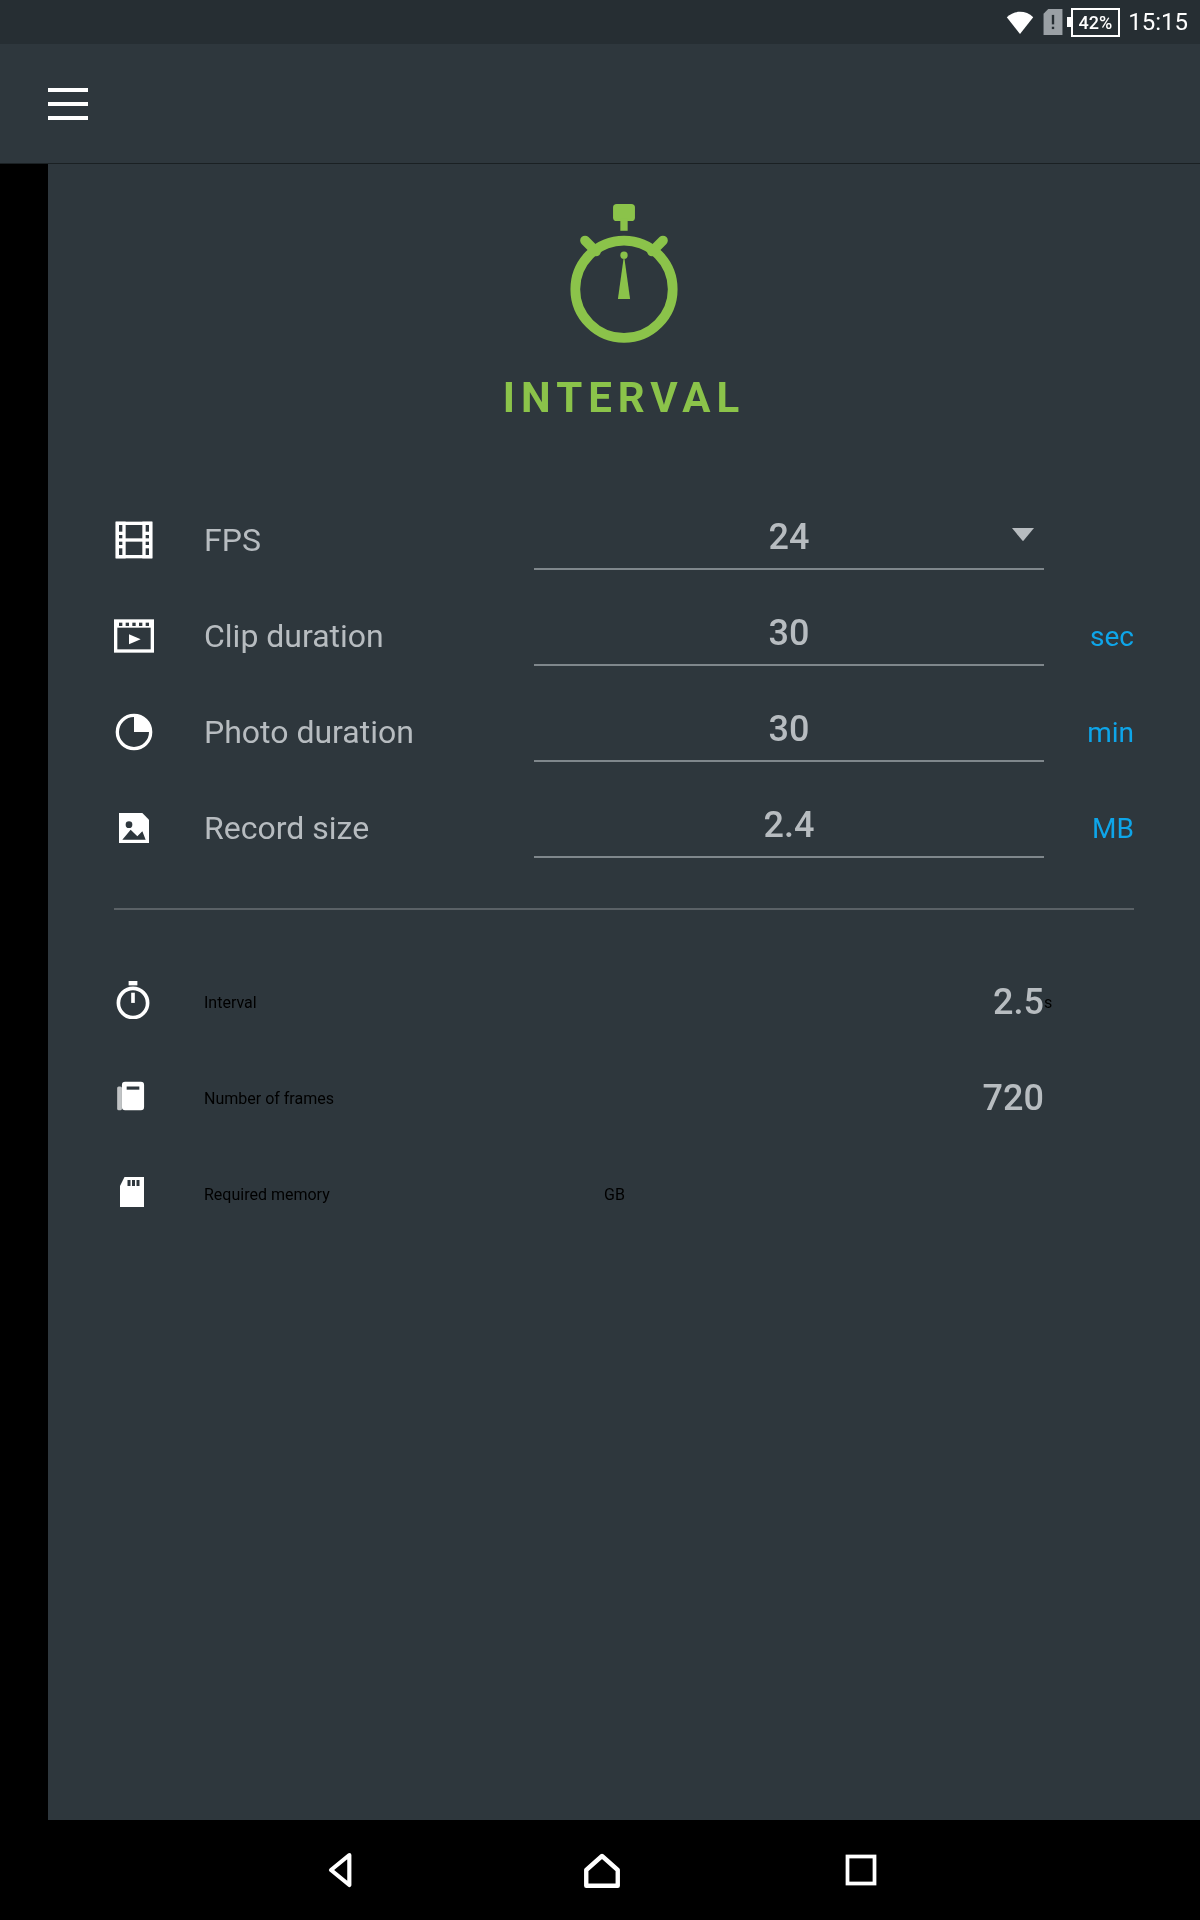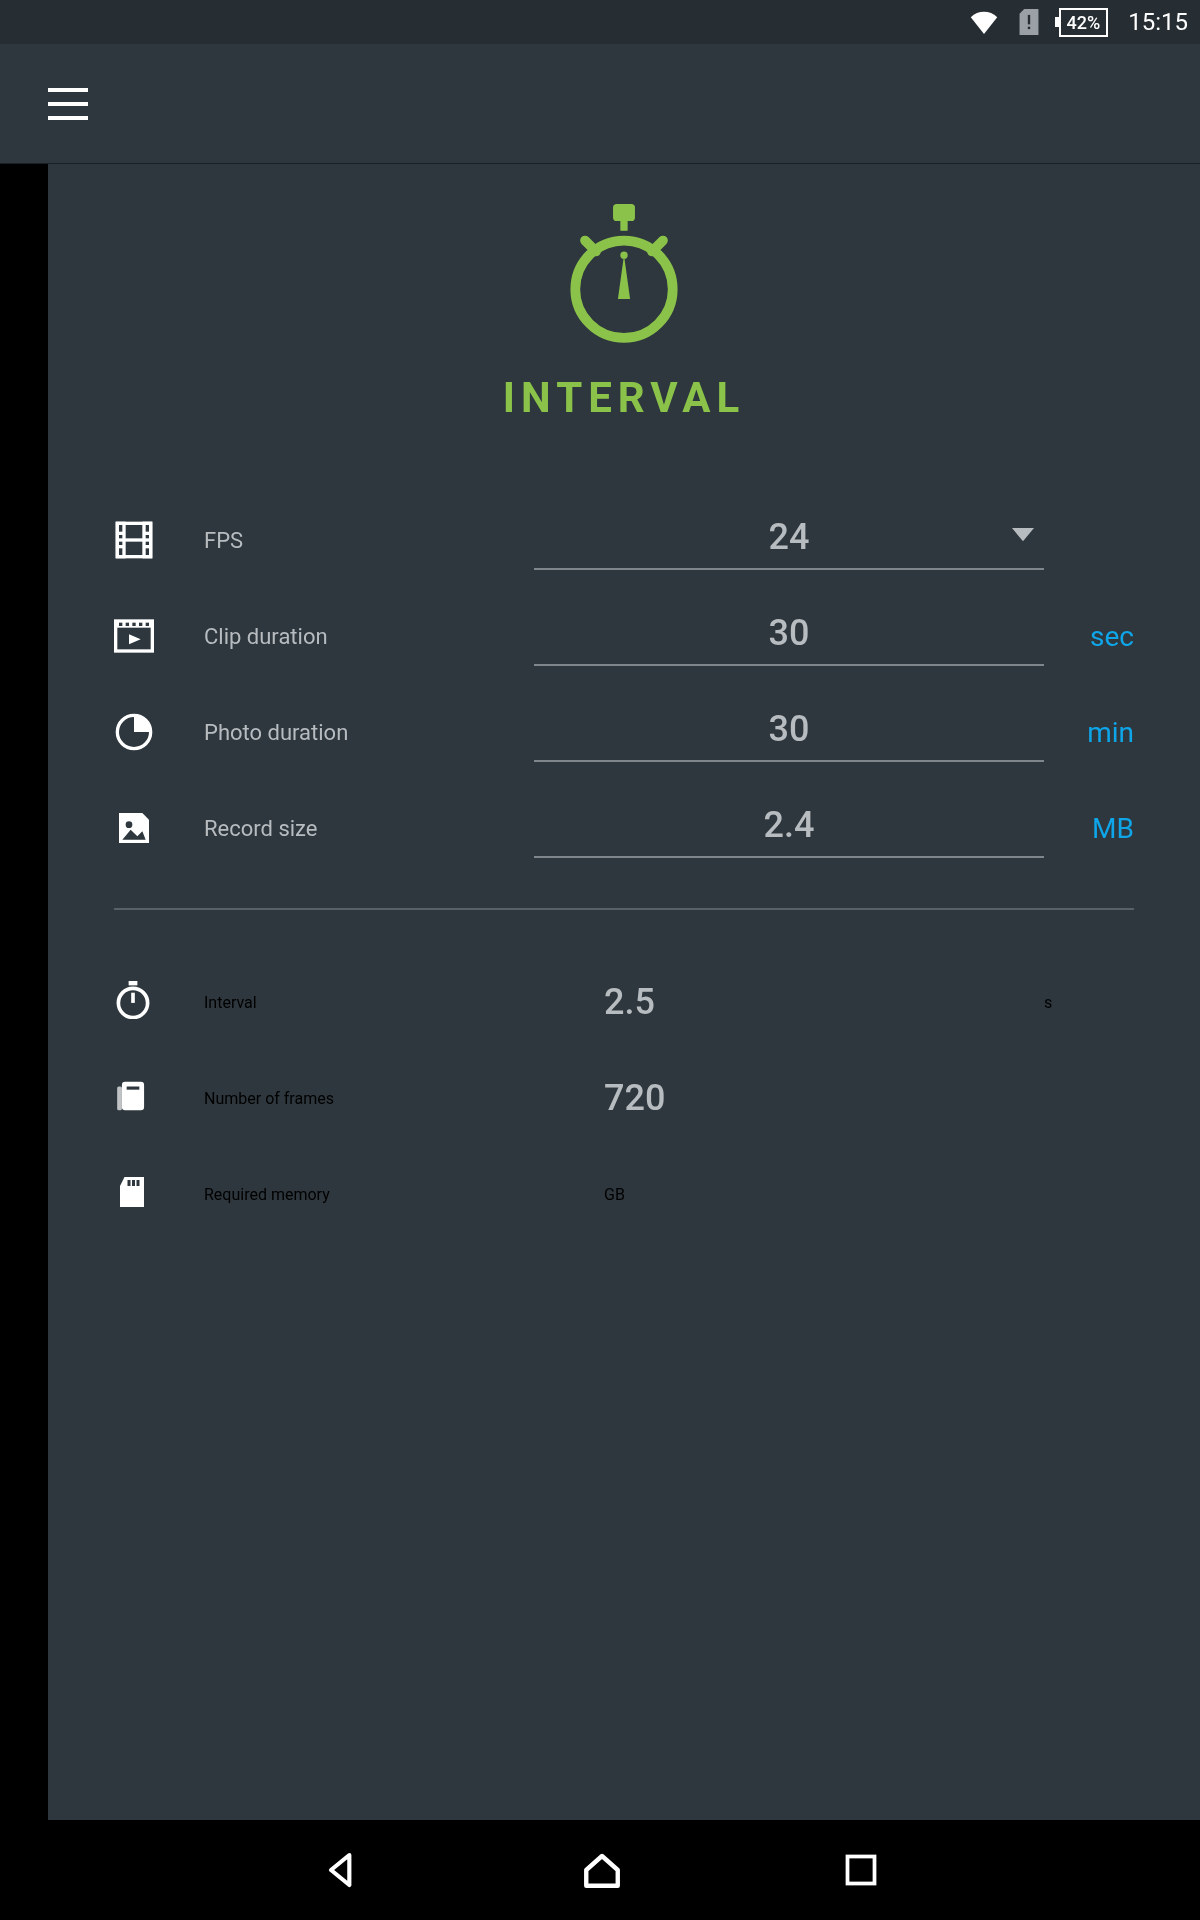--- a/index.html
+++ b/index.html
@@ -5,21 +5,21 @@
   * { box-sizing: border-box; margin: 0; padding: 0; }
   html, body { width: 1200px; height: 1920px; background: #000; font-family: -apple-system, "Segoe UI", Roboto, sans-serif; overflow: hidden; }
   
   .status-bar {
     height: 44px;
     background: #262e33;
     display: flex;
     align-items: center;
     justify-content: flex-end;
     padding-right: 12px;
-    gap: 20px;
+    gap: 8px;
     color: #fff;
     font-size: 24px;
   }
   .status-bar .battery-box {
     border: 2px solid #fff;
     padding: 2px 6px;
     font-size: 18px;
     font-weight: 500;
     position: relative;
   }
@@ -76,21 +76,21 @@
   .row {
     display: grid;
     grid-template-columns: 90px 330px 1fr 90px;
     align-items: center;
     height: 96px;
   }
   .row .icon-cell { color: #fff; }
   .row .icon-cell svg { display: block; }
   .row .label {
     color: #b7bcc0;
-    font-size: 22px;
+    font-size: 32px;
     font-weight: 400;
   }
   .row .unit {
     color: #0ea5e9;
     font-size: 28px;
     text-align: right;
   }
 
   .input-underline {
     border: none;
@@ -122,21 +122,21 @@
   .out-row {
     display: grid;
     grid-template-columns: 90px 400px 1fr 90px;
     align-items: center;
     height: 96px;
   }
   .out-row .value {
     color: #b7bcc0;
     font-size: 36px;
     font-weight: 500;
-    text-align: left;
+    text-align: right;
   }
 
   .nav-bar {
     height: 100px;
     background: #000;
     display: flex;
     align-items: center;
     justify-content: center;
     gap: 220px;
   }

